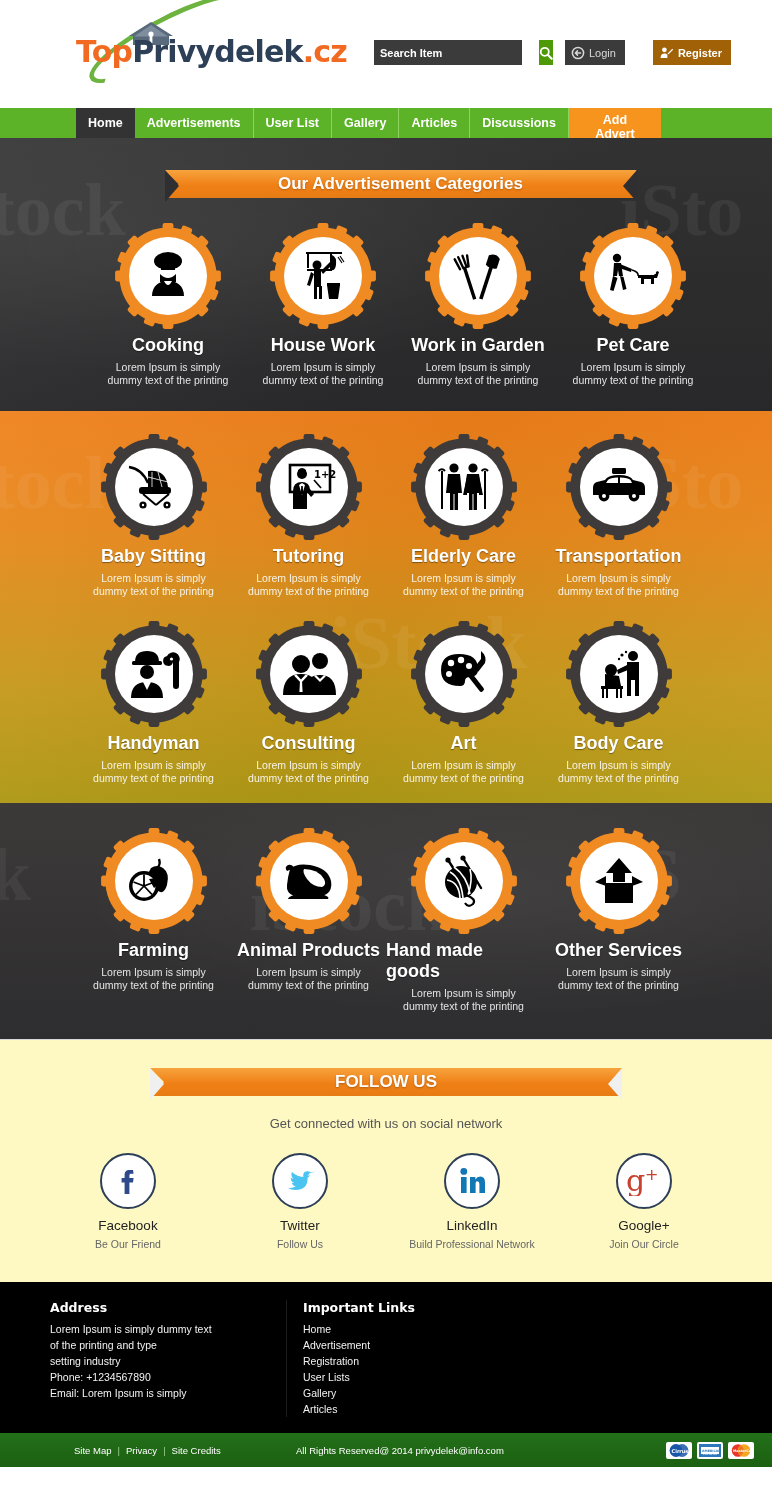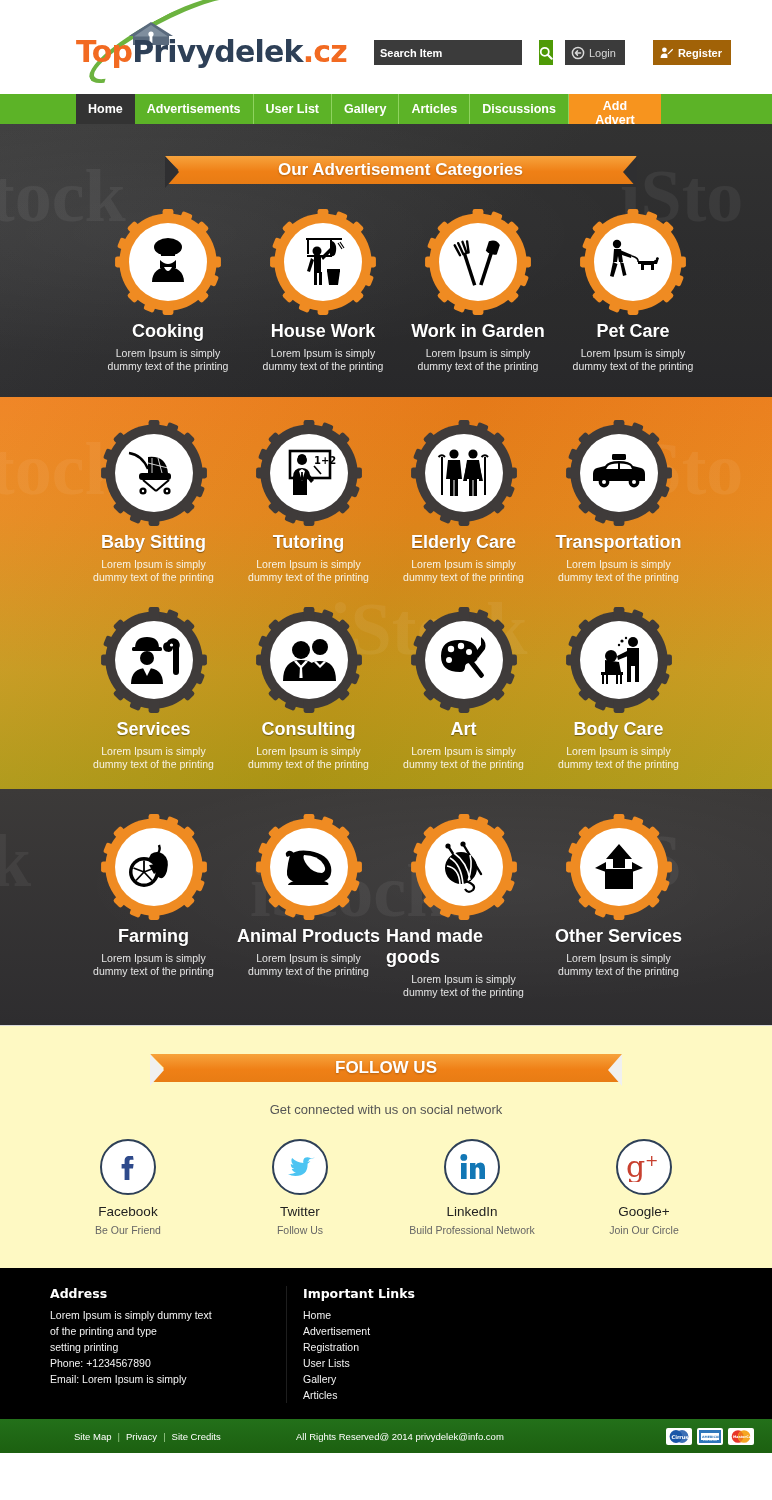--- a/index.html
+++ b/index.html
@@ -5,21 +5,21 @@
   * { box-sizing: border-box; margin: 0; padding: 0; }
   html, body {
     width: 772px;
     font-family: "Liberation Sans", sans-serif;
     background: #ffffff;
   }
   .page { width: 772px; position: relative; overflow: hidden; }
 
   
   .header {
-    height: 94px;
+    height: 108px;
     background: #ffffff;
     position: relative;
     border-radius: 19px;
   }
   .logo-wrap {
     position: absolute;
     left: 76px; top: 18px;
     width: 290px; height: 56px;
   }
   .logo-swoosh {
@@ -809,21 +809,21 @@
               <path d="M8 14 Q8 3 20 3 Q32 3 32 14 Z" fill="#000"></path>
               <rect x="5" y="13" width="30" height="4" rx="1.6" fill="#000"></rect>
               <circle cx="20" cy="24" r="7" fill="#000"></circle>
               <path d="M4 50 Q4 34 20 34 Q36 34 36 50 Z" fill="#000"></path>
               <path d="M16 34 L20 42 L24 34 Z" fill="#fff"></path>
               <path d="M40 8 A5 5 0 1 0 46 14 L46 38 A3 3 0 0 0 52 38 L52 14 A5 5 0 0 0 40 8 Z" fill="#000"></path>
               <circle cx="44.5" cy="11" r="1.6" fill="#fff"></circle>
             </svg>
           </div>
         </div>
-        <div class="cat-title">Services</div>
+        <div class="cat-title">Handyman</div>
         <div class="cat-desc">Lorem Ipsum is simply dummy text of the printing</div>
       </div>
 
       <div class="cat-item">
         <div class="gear">
           <svg class="gear-ring" viewBox="0 0 100 100">
             <g fill="#3f3b3a">
               <circle cx="50" cy="50" r="45"></circle>
               <rect x="45" y="1" width="10" height="12" rx="2"></rect>
                 <rect x="45" y="87" width="10" height="12" rx="2"></rect>
@@ -1129,21 +1129,21 @@
       </div>
     </div>
   </div>
 
   <div class="footer">
     <div class="footer-inner">
       <div class="fcol-address">
         <div class="f-head">Address</div>
         <div class="f-text">Lorem Ipsum is simply dummy text</div>
         <div class="f-text">of the printing and type</div>
-        <div class="f-text">setting printing</div>
+        <div class="f-text">setting industry</div>
         <div class="f-text">Phone: +1234567890</div>
         <div class="f-text">Email: Lorem Ipsum is simply</div>
       </div>
 
       <div class="fcol-links">
         <div class="f-head">Important Links</div>
         <a class="f-link">Home</a>
         <a class="f-link">Advertisement</a>
         <a class="f-link">Registration</a>
         <a class="f-link">User Lists</a>

